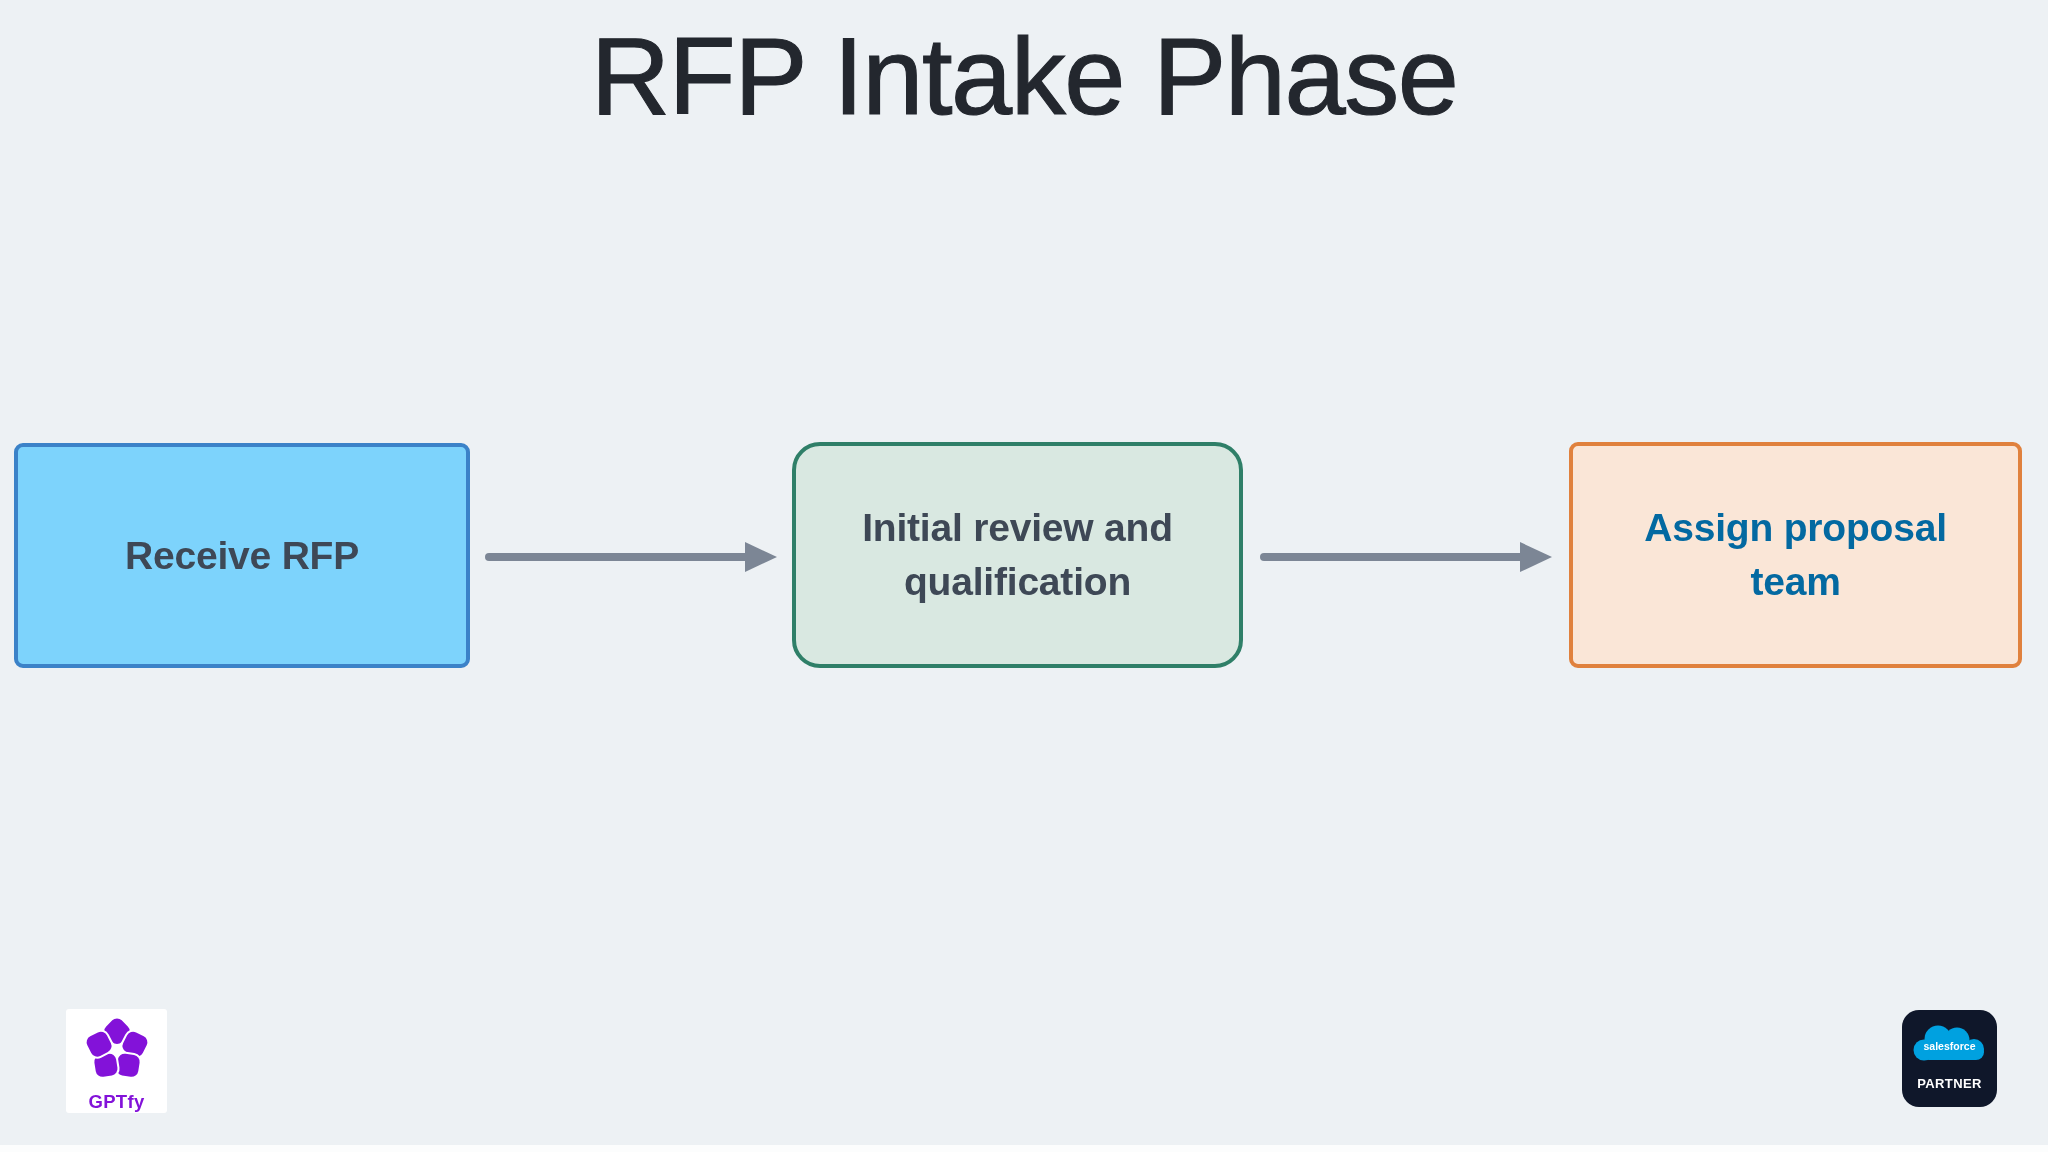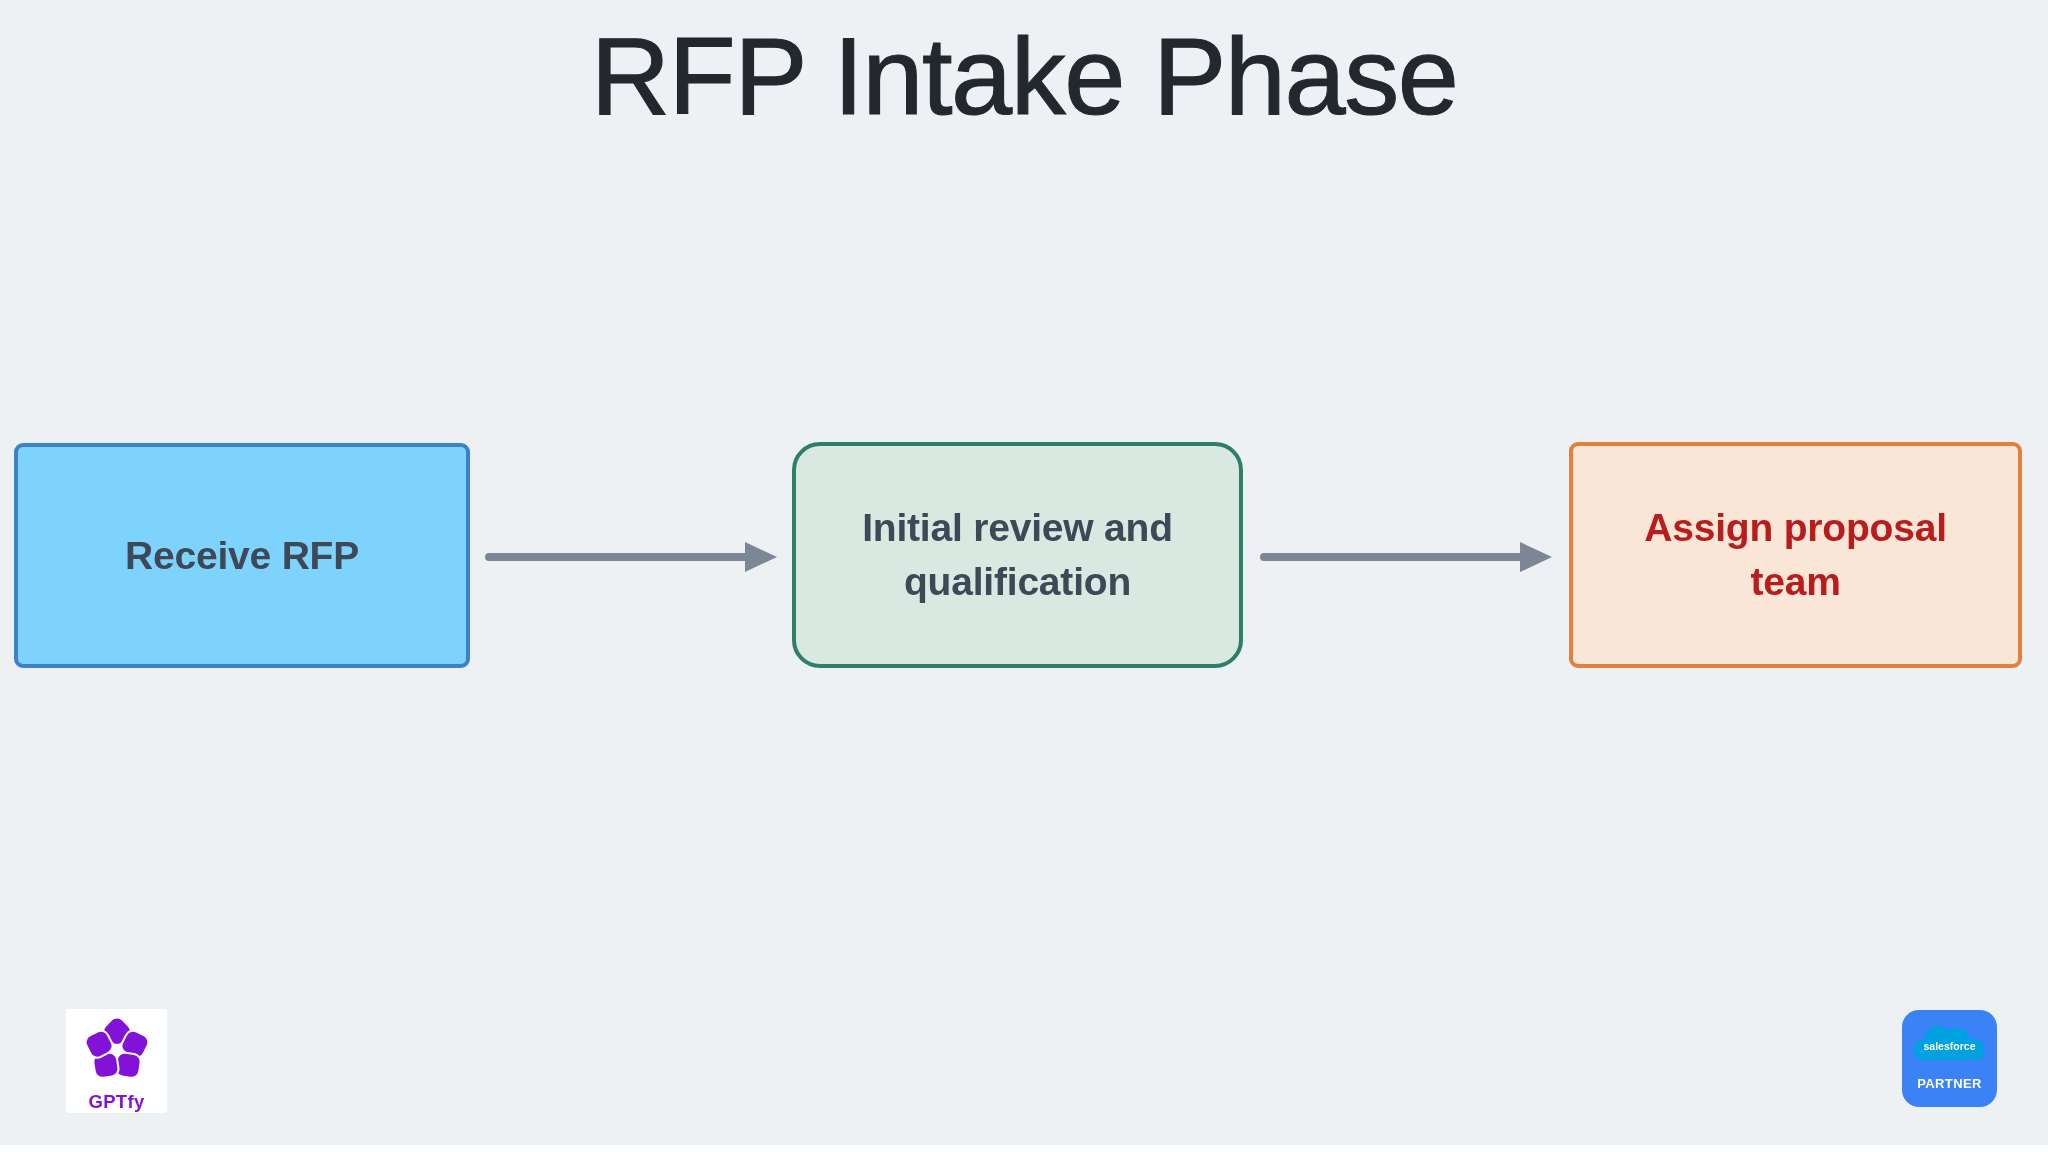--- a/index.html
+++ b/index.html
@@ -40,21 +40,21 @@
 <div class="page">
 
   <h1 class="title" style="color: rgb(35, 39, 46);">RFP Intake Phase</h1>
 
   <div class="node" id="node-0" style="background: #7dd3fc; border-color: rgb(59, 130, 200); color: rgb(62, 72, 86);">
     <span>Receive RFP</span>
   </div>
   <div class="node" id="node-1" style="background: rgb(217, 232, 225); border-color: rgb(47, 127, 104); color: rgb(62, 72, 86);">
     <span>Initial review and qualification</span>
   </div>
-  <div class="node" id="node-2" style="background: rgb(250, 230, 215); border-color: rgb(224, 129, 61); color: #b91c1c;">
+  <div class="node" id="node-2" style="background: rgb(250, 230, 215); border-color: rgb(224, 129, 61); color: #0369a1;">
     <span>Assign proposal team</span>
   </div>
 
   <svg class="arrow" id="arrow-0" viewBox="0 0 300 40">
     <line class="arrow-line" x1="8" y1="20" x2="266" y2="20" stroke-width="8" stroke-linecap="round" stroke="#7c8695"></line>
     <polygon class="arrow-head" points="264,5 296,20 264,35" fill="#7c8695"></polygon>
   </svg>
   <svg class="arrow" id="arrow-1" viewBox="0 0 300 40">
     <line class="arrow-line" x1="8" y1="20" x2="266" y2="20" stroke-width="8" stroke-linecap="round" stroke="#7c8695"></line>
     <polygon class="arrow-head" points="264,5 296,20 264,35" fill="#7c8695"></polygon>
@@ -66,21 +66,21 @@
         <rect class="gptfy-blade" x="-14" y="-14" width="28" height="28" rx="9" transform="rotate(0) translate(0,-22) rotate(45)" fill="#8312d9" stroke="#ffffff" stroke-width="2.4"></rect>
         <rect class="gptfy-blade" x="-14" y="-14" width="28" height="28" rx="9" transform="rotate(72) translate(0,-22) rotate(45)" fill="#8312d9" stroke="#ffffff" stroke-width="2.4"></rect>
         <rect class="gptfy-blade" x="-14" y="-14" width="28" height="28" rx="9" transform="rotate(144) translate(0,-22) rotate(45)" fill="#8312d9" stroke="#ffffff" stroke-width="2.4"></rect>
         <rect class="gptfy-blade" x="-14" y="-14" width="28" height="28" rx="9" transform="rotate(216) translate(0,-22) rotate(45)" fill="#8312d9" stroke="#ffffff" stroke-width="2.4"></rect>
         <rect class="gptfy-blade" x="-14" y="-14" width="28" height="28" rx="9" transform="rotate(288) translate(0,-22) rotate(45)" fill="#8312d9" stroke="#ffffff" stroke-width="2.4"></rect>
       </g>
     </svg>
     <div class="gptfy-text" style="color: rgb(131, 18, 217);">GPTfy</div>
   </div>
 
-  <div class="sf-badge" style="background: #3b82f6;">
+  <div class="sf-badge" style="background: #0f172a;">
     <div class="sf-cloudwrap">
       <svg class="sf-cloud" viewBox="0 0 80 50">
         <g class="sf-cloud-shape">
           <circle cx="14" cy="32" r="10.5" fill="#00a1e0"></circle>
           <circle cx="28" cy="21" r="13.5" fill="#00a1e0"></circle>
           <circle cx="47" cy="22" r="12.5" fill="#00a1e0"></circle>
           <circle cx="64" cy="31" r="10" fill="#00a1e0"></circle>
           <rect x="11" y="26" width="63" height="16" rx="8" fill="#00a1e0"></rect>
         </g>
       </svg>

